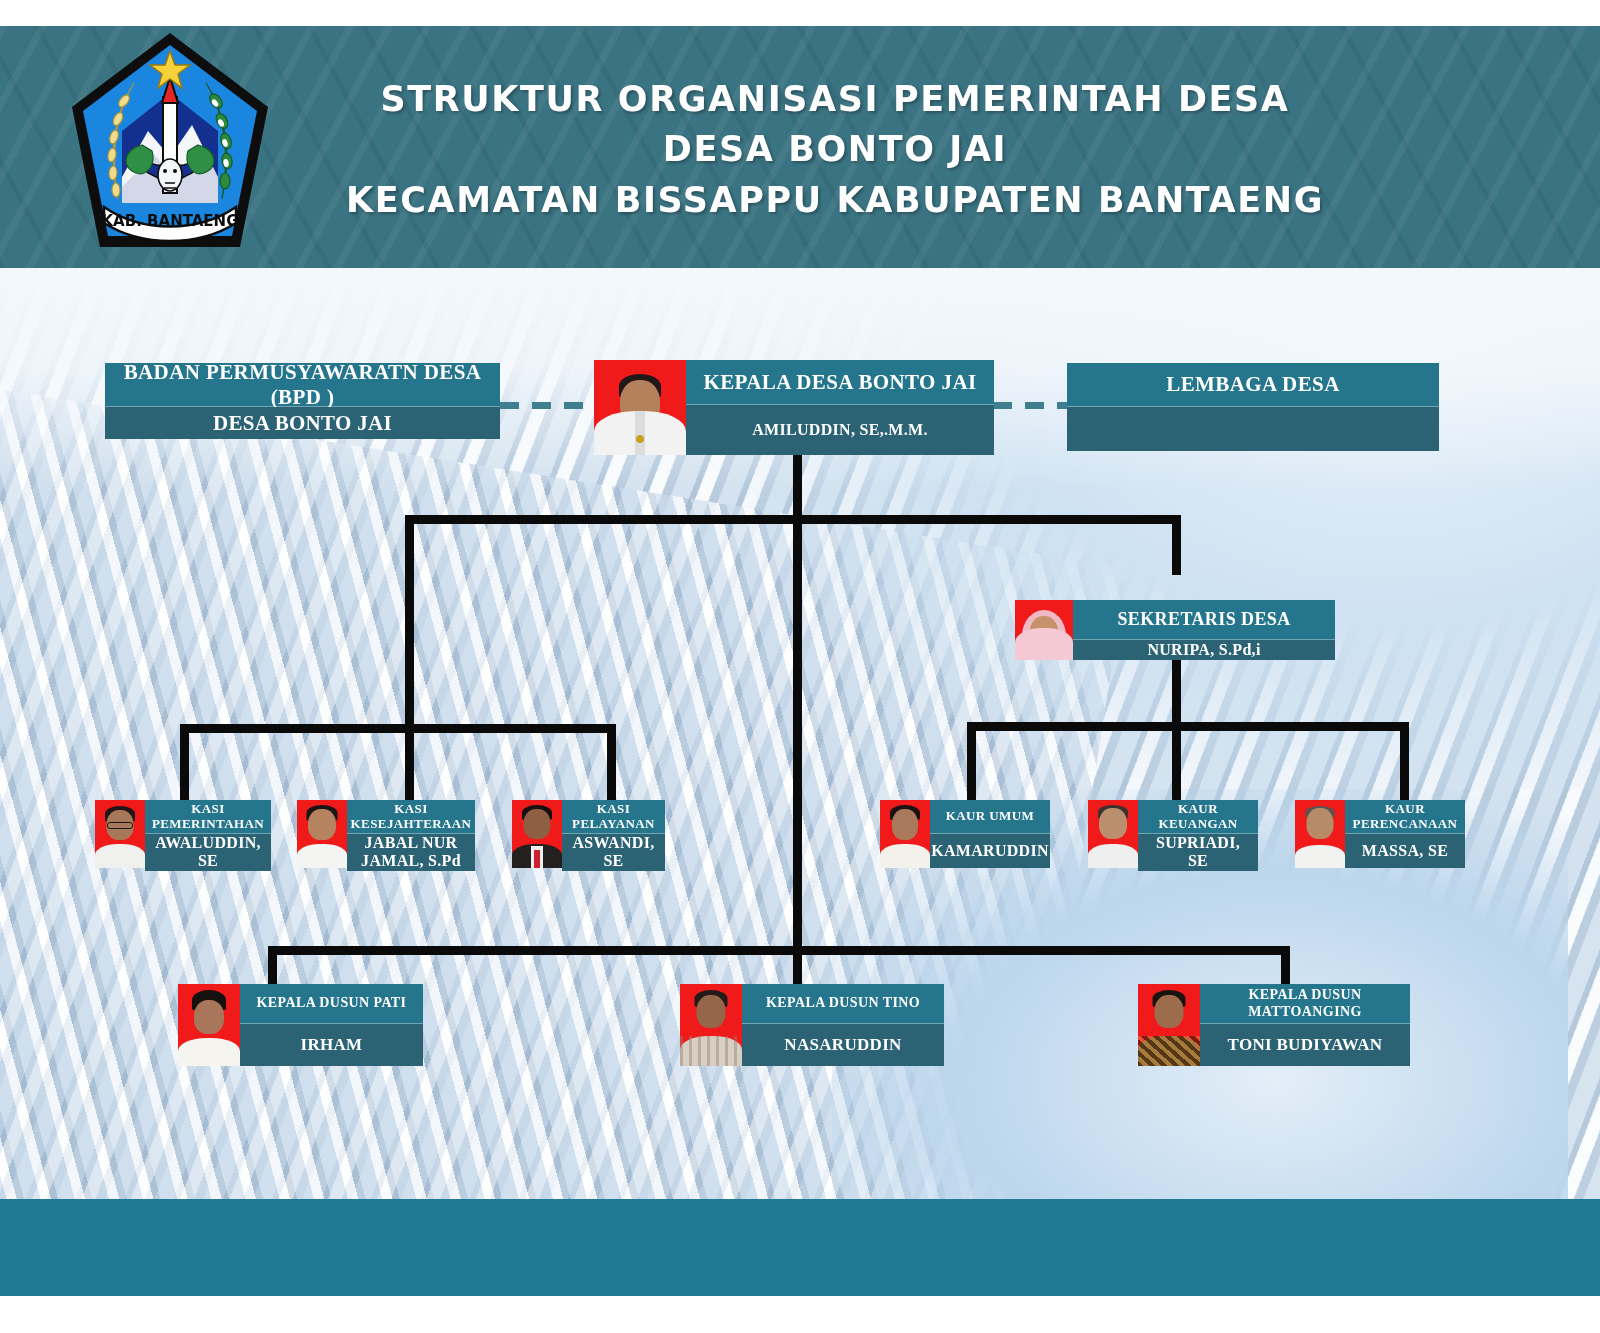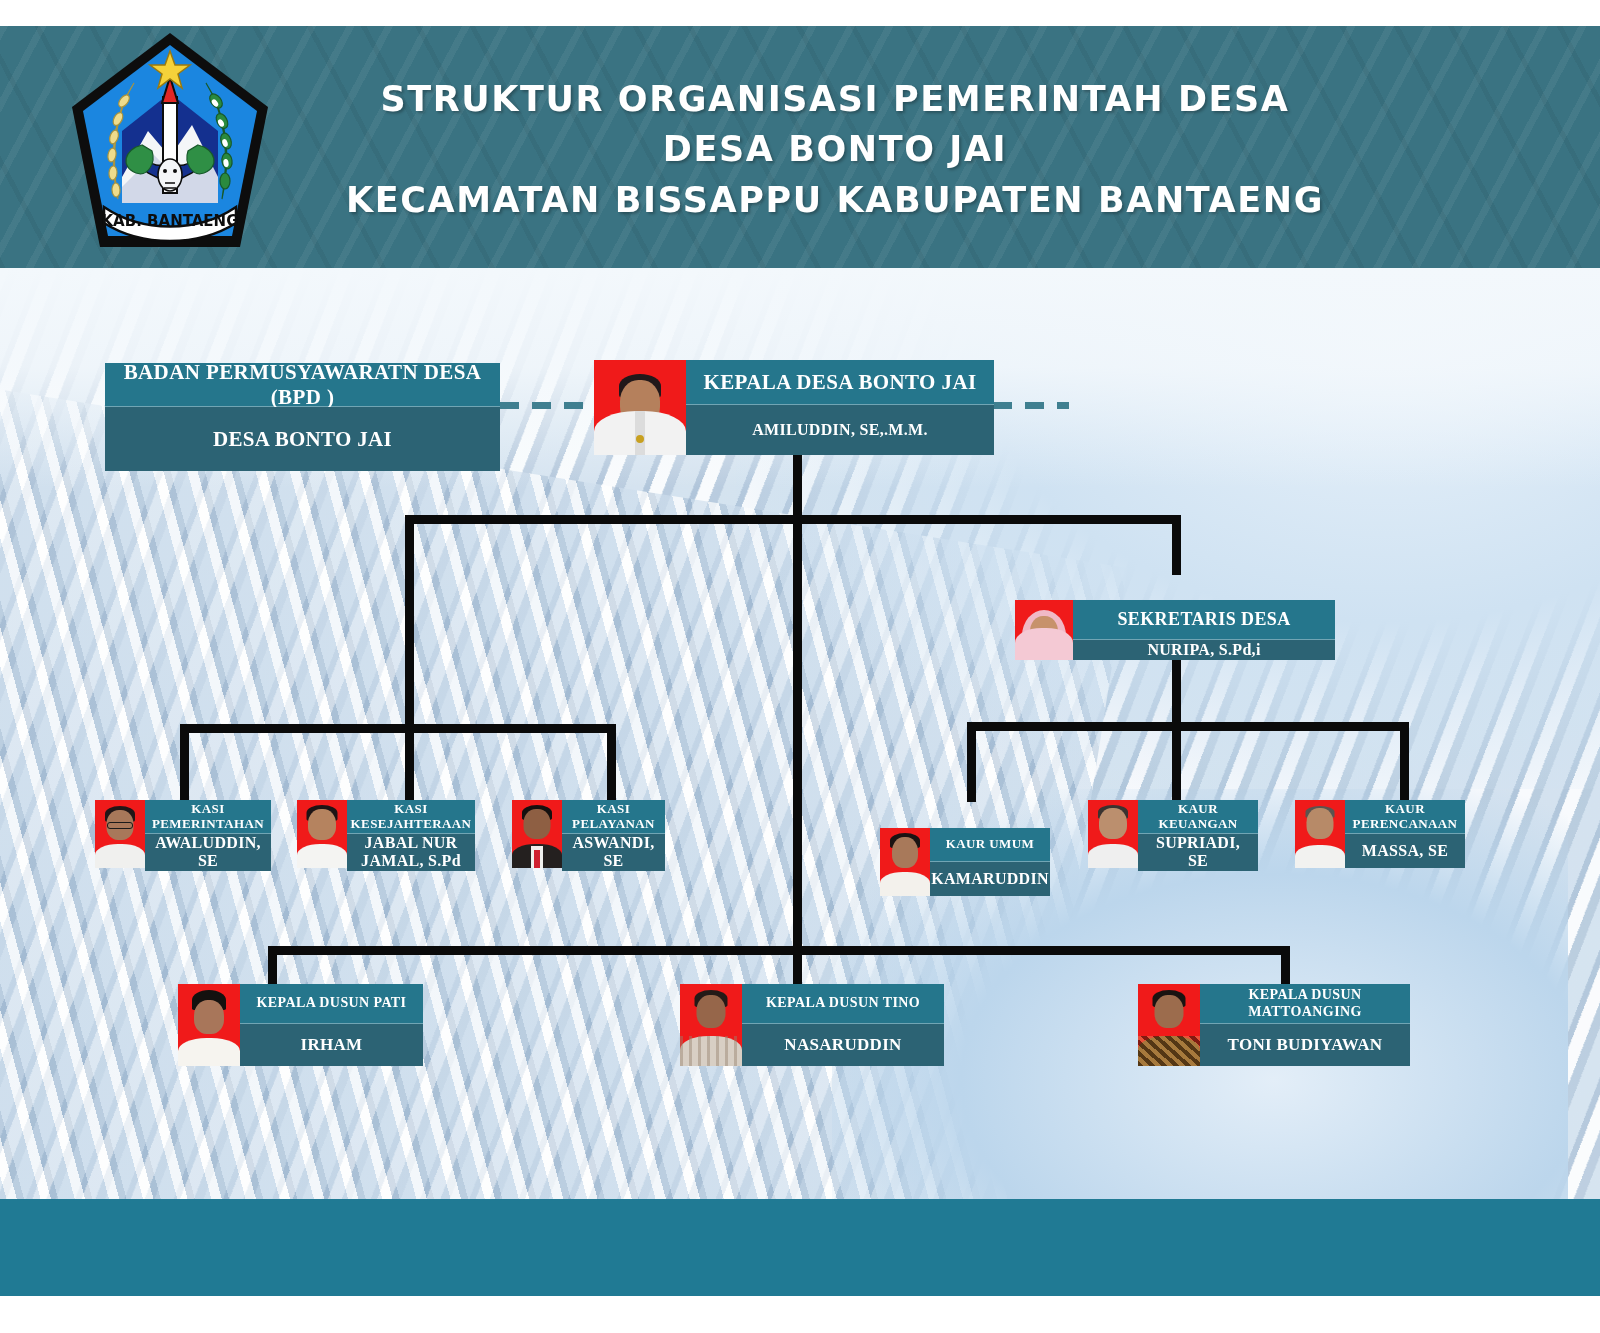--- a/index.html
+++ b/index.html
@@ -193,21 +193,21 @@
     justify-content: center;
     text-align: center;
     font-weight: 700;
     letter-spacing: 0.3px;
     padding: 0 6px;
     line-height: 1.15;
   }
   .node.plain .title { border-bottom: 1px solid rgba(255,255,255,0.35); }
 
   
-  #node-bpd { left:105px; top:363px; width:395px; height:108px; }
+  #node-bpd { left:105px; top:363px; width:395px; height:76px; }
   #node-bpd .title { height:44px; font-size:21px; }
   #node-bpd .name  { font-size:21px; }
 
   #node-kades { left:594px; top:360px; width:400px; height:95px; }
   #node-kades .photo { width:92px; }
   #node-kades .title { height:45px; font-size:21px; }
   #node-kades .name  { font-size:16px; }
 
   #node-lembaga { left:1067px; top:363px; width:372px; height:88px; }
   #node-lembaga .title { height:44px; font-size:21px; }
@@ -219,21 +219,21 @@
   #node-sekdes .name  { font-size:16px; }
 
   .lvl3 { top:800px; height:68px; }
   .lvl3 .photo { width:50px; }
   .lvl3 .title { height:34px; font-size:13px; }
   .lvl3 .name  { font-size:16px; }
 
   #node-kasi-pem  { left:95px;  width:176px; }
   #node-kasi-kes  { left:297px; width:178px; }
   #node-kasi-pel  { left:512px; width:153px; }
-  #node-kaur-umum { left:880px; width:170px;margin-top:28px; }
+  #node-kaur-umum { left:880px; width:170px; }
   #node-kaur-keu  { left:1088px; width:170px; }
   #node-kaur-per  { left:1295px; width:170px; }
 
   .lvl4 { top:984px; height:82px; }
   .lvl4 .photo { width:62px; }
   .lvl4 .title { height:40px; font-size:14px; }
   .lvl4 .name  { font-size:17px; }
 
   #node-dusun-pati { left:178px;  width:245px; }
   #node-dusun-tino { left:680px;  width:264px; }
@@ -364,20 +364,26 @@
       <div class="body" style="width:92px;height:44px;bottom:0;background:#f2f2f2;"></div>
       <div style="position:absolute;left:50%;transform:translateX(-50%);bottom:0;width:10px;height:44px;background:#dcdcdc;"></div>
       <div style="position:absolute;left:50%;transform:translateX(-50%);bottom:12px;width:8px;height:8px;border-radius:50%;background:#c8a020;"></div>
     </div>
     <div class="txt">
       <div class="title">KEPALA DESA BONTO JAI</div>
       <div class="name">AMILUDDIN, SE,.M.M.</div>
     </div>
   </div>
 
+  <div class="node plain" id="node-lembaga">
+    <div class="txt">
+      <div class="title">LEMBAGA DESA</div>
+      <div class="name"></div>
+    </div>
+  </div>
 
   <div class="node" id="node-sekdes">
     <div class="photo">
       <div class="hair" style="width:44px;height:52px;top:10px;background:#f0b9c6;border-radius:50% 50% 34% 34%;"></div>
       <div class="head" style="width:28px;height:34px;top:16px;background:#c7926b;"></div>
       <div class="body" style="width:58px;height:32px;bottom:0;background:#f4c9d4;"></div>
     </div>
     <div class="txt">
       <div class="title">SEKRETARIS DESA</div>
       <div class="name">NURIPA, S.Pd,i</div>

